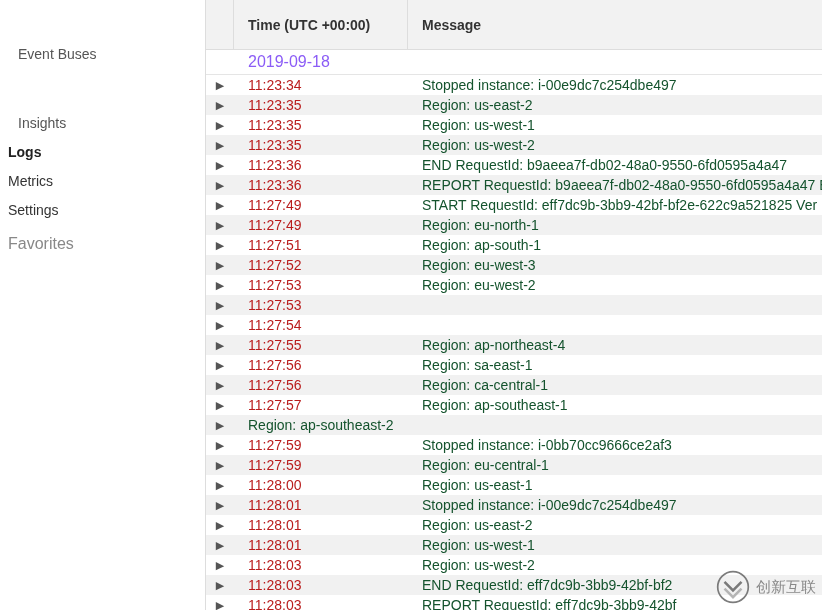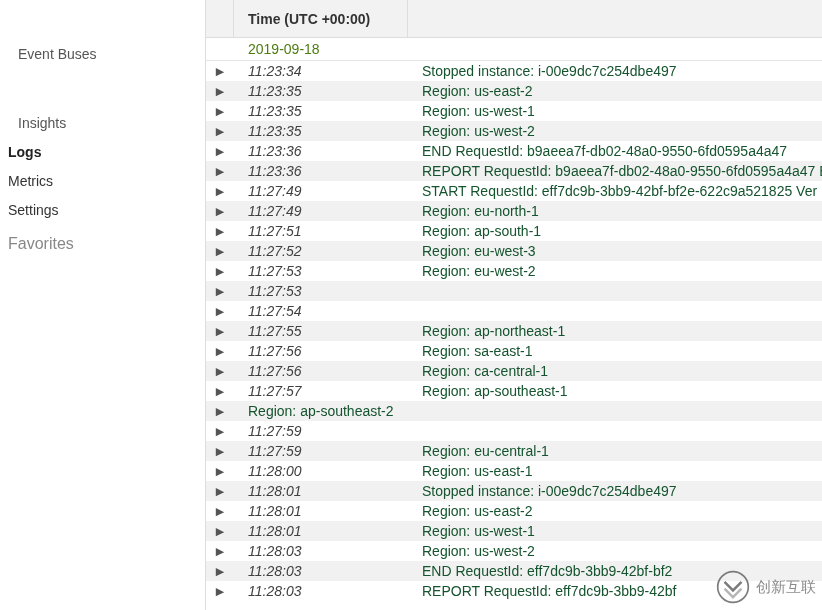--- a/index.html
+++ b/index.html
@@ -51,52 +51,52 @@
   .main {
     flex: 1;
     overflow: hidden;
     background: #fff;
     border-left: 1px solid #ddd;
   }
   .log-header {
     display: flex;
     background: #f2f2f2;
     border-bottom: 1px solid #ddd;
-    height: 38px;
+    height: 50px;
     align-items: center;
     font-weight: 700;
     color: #333;
   }
   .log-header .col-arrow { width: 28px; border-right: 1px solid #ddd; height:100%; }
   .log-header .col-time { width: 174px; padding-left: 14px; border-right: 1px solid #ddd; height:100%; display:flex; align-items:center; }
   .log-header .col-msg { flex: 1; padding-left: 14px; height:100%; display:flex; align-items:center; }
   .date-row {
     background: #fff;
-    color: #4d7c0f;
+    color: #8b5cf6;
     padding: 3px 0 3px 42px;
-    font-size: 14px;
+    font-size: 16px;
     border-bottom: 1px solid #e5e5e5;
   }
   .log-row {
     display: flex;
     align-items: center;
     height: 20px;
     font-size: 14px;
     color: #444;
     background: #fff;
   }
   .log-row:nth-child(even) { background: #f1f1f1; }
   .log-row .col-arrow {
     width: 28px;
     text-align: center;
     color: #555;
     font-size: 11px;
     cursor: pointer;
   }
-  .log-row .col-time { width: 174px; padding-left: 14px; color: #404040; font-style: italic; }
+  .log-row .col-time { width: 174px; padding-left: 14px; color: #b91c1c; }
   .log-row .col-msg { flex: 1; padding-left: 14px; white-space: nowrap; overflow: hidden; color: #14532d; }
   .log-list { }
   .watermark {
     position: absolute;
     right: 6px;
     bottom: 6px;
     display: flex;
     align-items: center;
     gap: 6px;
     color: #777;
@@ -119,20 +119,21 @@
         <div class="nav-item top">Metrics</div>
         <div class="nav-item top">Settings</div>
       </div>
     <div class="section-title">Favorites</div>
   </div>
 
   <div class="main">
     <div class="log-header">
       <div class="col-arrow"></div>
       <div class="col-time">Time (UTC +00:00)</div>
+      <div class="col-msg">Message</div>
     </div>
     <div class="date-row">2019-09-18</div>
     <div class="log-list" id="log-list">
         <div class="log-row">
           <div class="col-arrow">▶</div>
           <div class="col-time">11:23:34</div>
           <div class="col-msg">Stopped instance: i-00e9dc7c254dbe497</div>
         </div>
         <div class="log-row">
           <div class="col-arrow">▶</div>
@@ -188,21 +189,21 @@
           <div class="col-arrow">▶</div>
           <div class="col-time">11:27:53</div>
         </div>
         <div class="log-row">
           <div class="col-arrow">▶</div>
           <div class="col-time">11:27:54</div>
         </div>
         <div class="log-row">
           <div class="col-arrow">▶</div>
           <div class="col-time">11:27:55</div>
-          <div class="col-msg">Region: ap-northeast-1</div>
+          <div class="col-msg">Region: ap-northeast-4</div>
         </div>
         <div class="log-row">
           <div class="col-arrow">▶</div>
           <div class="col-time">11:27:56</div>
           <div class="col-msg">Region: sa-east-1</div>
         </div>
         <div class="log-row">
           <div class="col-arrow">▶</div>
           <div class="col-time">11:27:56</div>
           <div class="col-msg">Region: ca-central-1</div>
@@ -212,20 +213,21 @@
           <div class="col-time">11:27:57</div>
           <div class="col-msg">Region: ap-southeast-1</div>
         </div>
         <div class="log-row">
           <div class="col-arrow">▶</div>
           <div class="col-msg">Region: ap-southeast-2</div>
         </div>
         <div class="log-row">
           <div class="col-arrow">▶</div>
           <div class="col-time">11:27:59</div>
+          <div class="col-msg">Stopped instance: i-0bb70cc9666ce2af3</div>
         </div>
         <div class="log-row">
           <div class="col-arrow">▶</div>
           <div class="col-time">11:27:59</div>
           <div class="col-msg">Region: eu-central-1</div>
         </div>
         <div class="log-row">
           <div class="col-arrow">▶</div>
           <div class="col-time">11:28:00</div>
           <div class="col-msg">Region: us-east-1</div>

